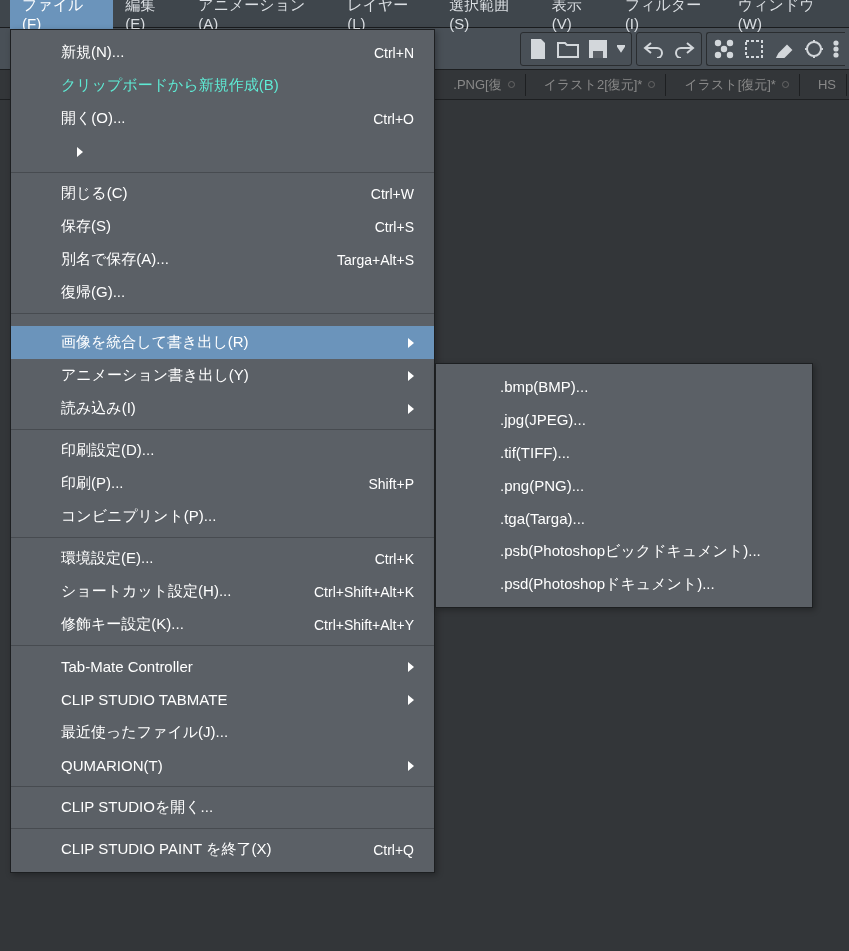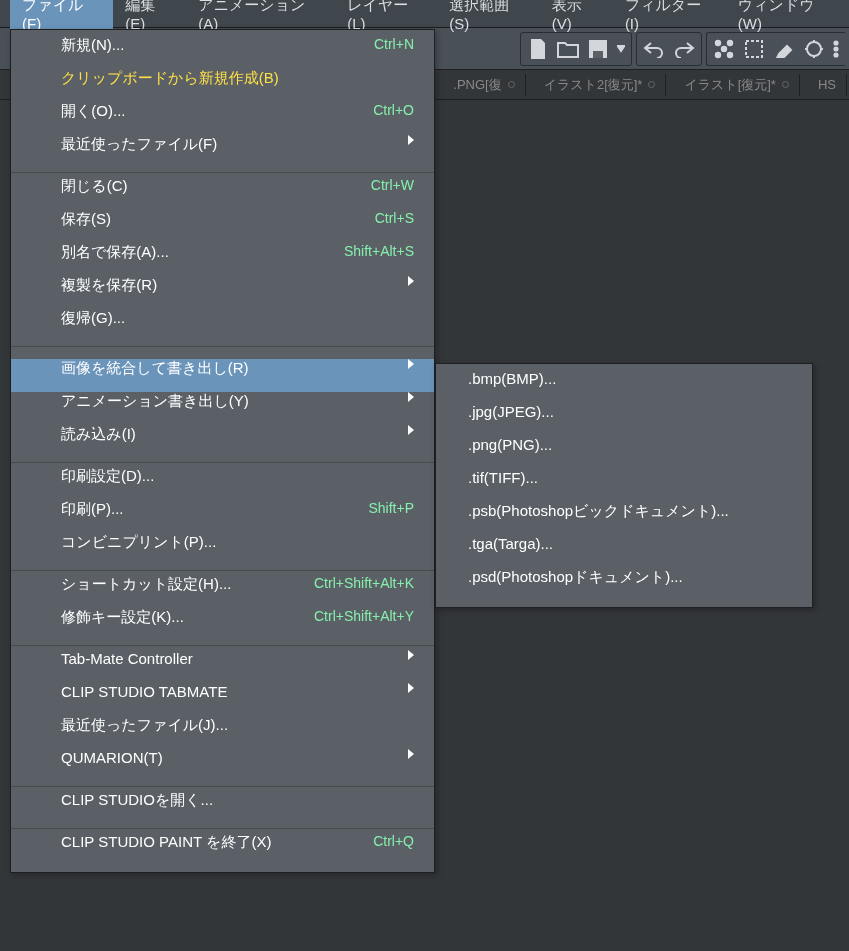--- a/index.html
+++ b/index.html
@@ -87,30 +87,31 @@
   top: 29px;
   width: 425px;
   background: #5b6066;
   border: 1px solid #1d1f21;
   box-shadow: 2px 2px 6px rgba(0,0,0,0.3);
   padding: 6px 0;
 }
 .menu-item {
   position: relative;
   display: flex;
+  align-items: center;
   justify-content: space-between;
   height: 33px;
   padding: 0 20px 0 50px;
   color: #fff;
   cursor: default;
 }
-.menu-item.disabled { color: #fde047; }
+.menu-item.disabled { color: #5eead4; }
 .menu-item.highlighted { background: #6b94bb; margin-top: 12px; }
 .menu-item .label { flex: 1; }
-.menu-item .shortcut { color: #86efac; font-size: 14px; margin-left: 20px; }
+.menu-item .shortcut { color: #ffffff; font-size: 14px; margin-left: 20px; }
 .menu-item .arrow {
   width: 0; height: 0;
   border-top: 5px solid transparent;
   border-bottom: 5px solid transparent;
   border-left: 6px solid #fff;
   margin-left: 16px;
 }
 .menu-sep {
   height: 1px;
   background: #474b50;
@@ -120,21 +121,21 @@
 .submenu {
   position: absolute;
   left: 435px;
   top: 363px;
   width: 378px;
   background: #5b6066;
   border: 1px solid #1d1f21;
   box-shadow: 2px 2px 6px rgba(0,0,0,0.3);
   padding: 6px 0;
 }
-.submenu .menu-item { padding-left: 32px; }
+.submenu .menu-item { padding-left: 64px; }
 </style>
 </head>
 <body>
 
 <div class="menubar" id="menubar">
     <div class="menubar-item active">ファイル(F)</div>
     <div class="menubar-item">編集(E)</div>
     <div class="menubar-item">アニメーション(A)</div>
     <div class="menubar-item">レイヤー(L)</div>
     <div class="menubar-item">選択範囲(S)</div>
@@ -240,39 +241,34 @@
       <span class="shortcut">Ctrl+N</span>
     </div>
     <div class="menu-item disabled">
       <span class="label">クリップボードから新規作成(B)</span>
     </div>
     <div class="menu-item">
       <span class="label">開く(O)...</span>
       <span class="shortcut">Ctrl+O</span>
     </div>
     <div class="menu-item">
-      <span class="label">最近使ったファイル(F)</span>
       <span class="arrow"></span>
     </div>
     <div class="menu-sep"></div>
     <div class="menu-item">
       <span class="label">閉じる(C)</span>
       <span class="shortcut">Ctrl+W</span>
     </div>
     <div class="menu-item">
       <span class="label">保存(S)</span>
       <span class="shortcut">Ctrl+S</span>
     </div>
     <div class="menu-item">
       <span class="label">別名で保存(A)...</span>
-      <span class="shortcut">Shift+Alt+S</span>
-    </div>
-    <div class="menu-item">
-      <span class="label">複製を保存(R)</span>
-      <span class="arrow"></span>
+      <span class="shortcut">Targa+Alt+S</span>
     </div>
     <div class="menu-item">
       <span class="label">復帰(G)...</span>
     </div>
     <div class="menu-sep"></div>
     <div class="menu-item highlighted">
       <span class="label">画像を統合して書き出し(R)</span>
       <span class="arrow"></span>
     </div>
     <div class="menu-item">
@@ -289,20 +285,24 @@
     </div>
     <div class="menu-item">
       <span class="label">印刷(P)...</span>
       <span class="shortcut">Shift+P</span>
     </div>
     <div class="menu-item">
       <span class="label">コンビニプリント(P)...</span>
     </div>
     <div class="menu-sep"></div>
     <div class="menu-item">
+      <span class="label">環境設定(E)...</span>
+      <span class="shortcut">Ctrl+K</span>
+    </div>
+    <div class="menu-item">
       <span class="label">ショートカット設定(H)...</span>
       <span class="shortcut">Ctrl+Shift+Alt+K</span>
     </div>
     <div class="menu-item">
       <span class="label">修飾キー設定(K)...</span>
       <span class="shortcut">Ctrl+Shift+Alt+Y</span>
     </div>
     <div class="menu-sep"></div>
     <div class="menu-item">
       <span class="label">Tab-Mate Controller</span>
@@ -331,27 +331,27 @@
   </div>
 
 <div class="submenu" id="export-submenu">
     <div class="menu-item">
       <span class="label">.bmp(BMP)...</span>
     </div>
     <div class="menu-item">
       <span class="label">.jpg(JPEG)...</span>
     </div>
     <div class="menu-item">
+      <span class="label">.tif(TIFF)...</span>
+    </div>
+    <div class="menu-item">
       <span class="label">.png(PNG)...</span>
     </div>
     <div class="menu-item">
-      <span class="label">.tif(TIFF)...</span>
+      <span class="label">.tga(Targa)...</span>
     </div>
     <div class="menu-item">
       <span class="label">.psb(Photoshopビックドキュメント)...</span>
     </div>
     <div class="menu-item">
-      <span class="label">.tga(Targa)...</span>
-    </div>
-    <div class="menu-item">
       <span class="label">.psd(Photoshopドキュメント)...</span>
     </div>
   </div>
 
 </body></html>

